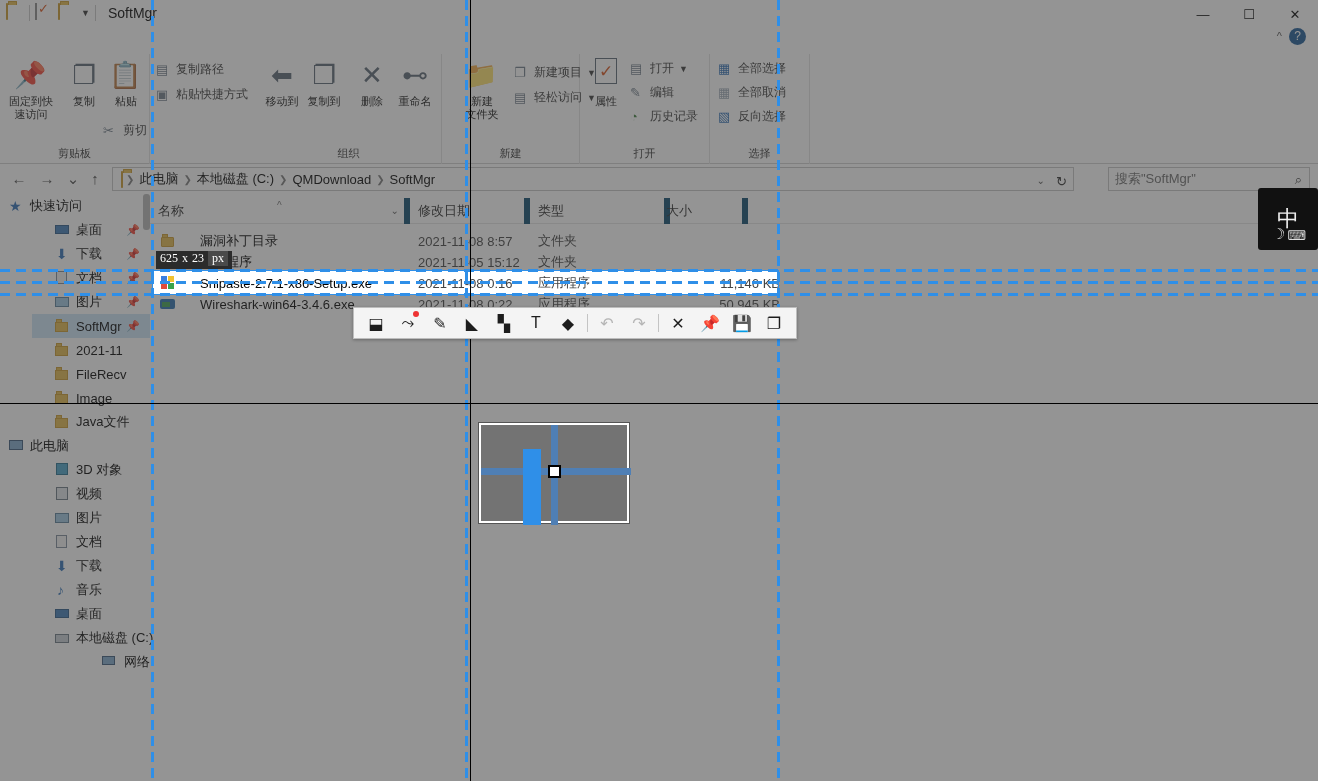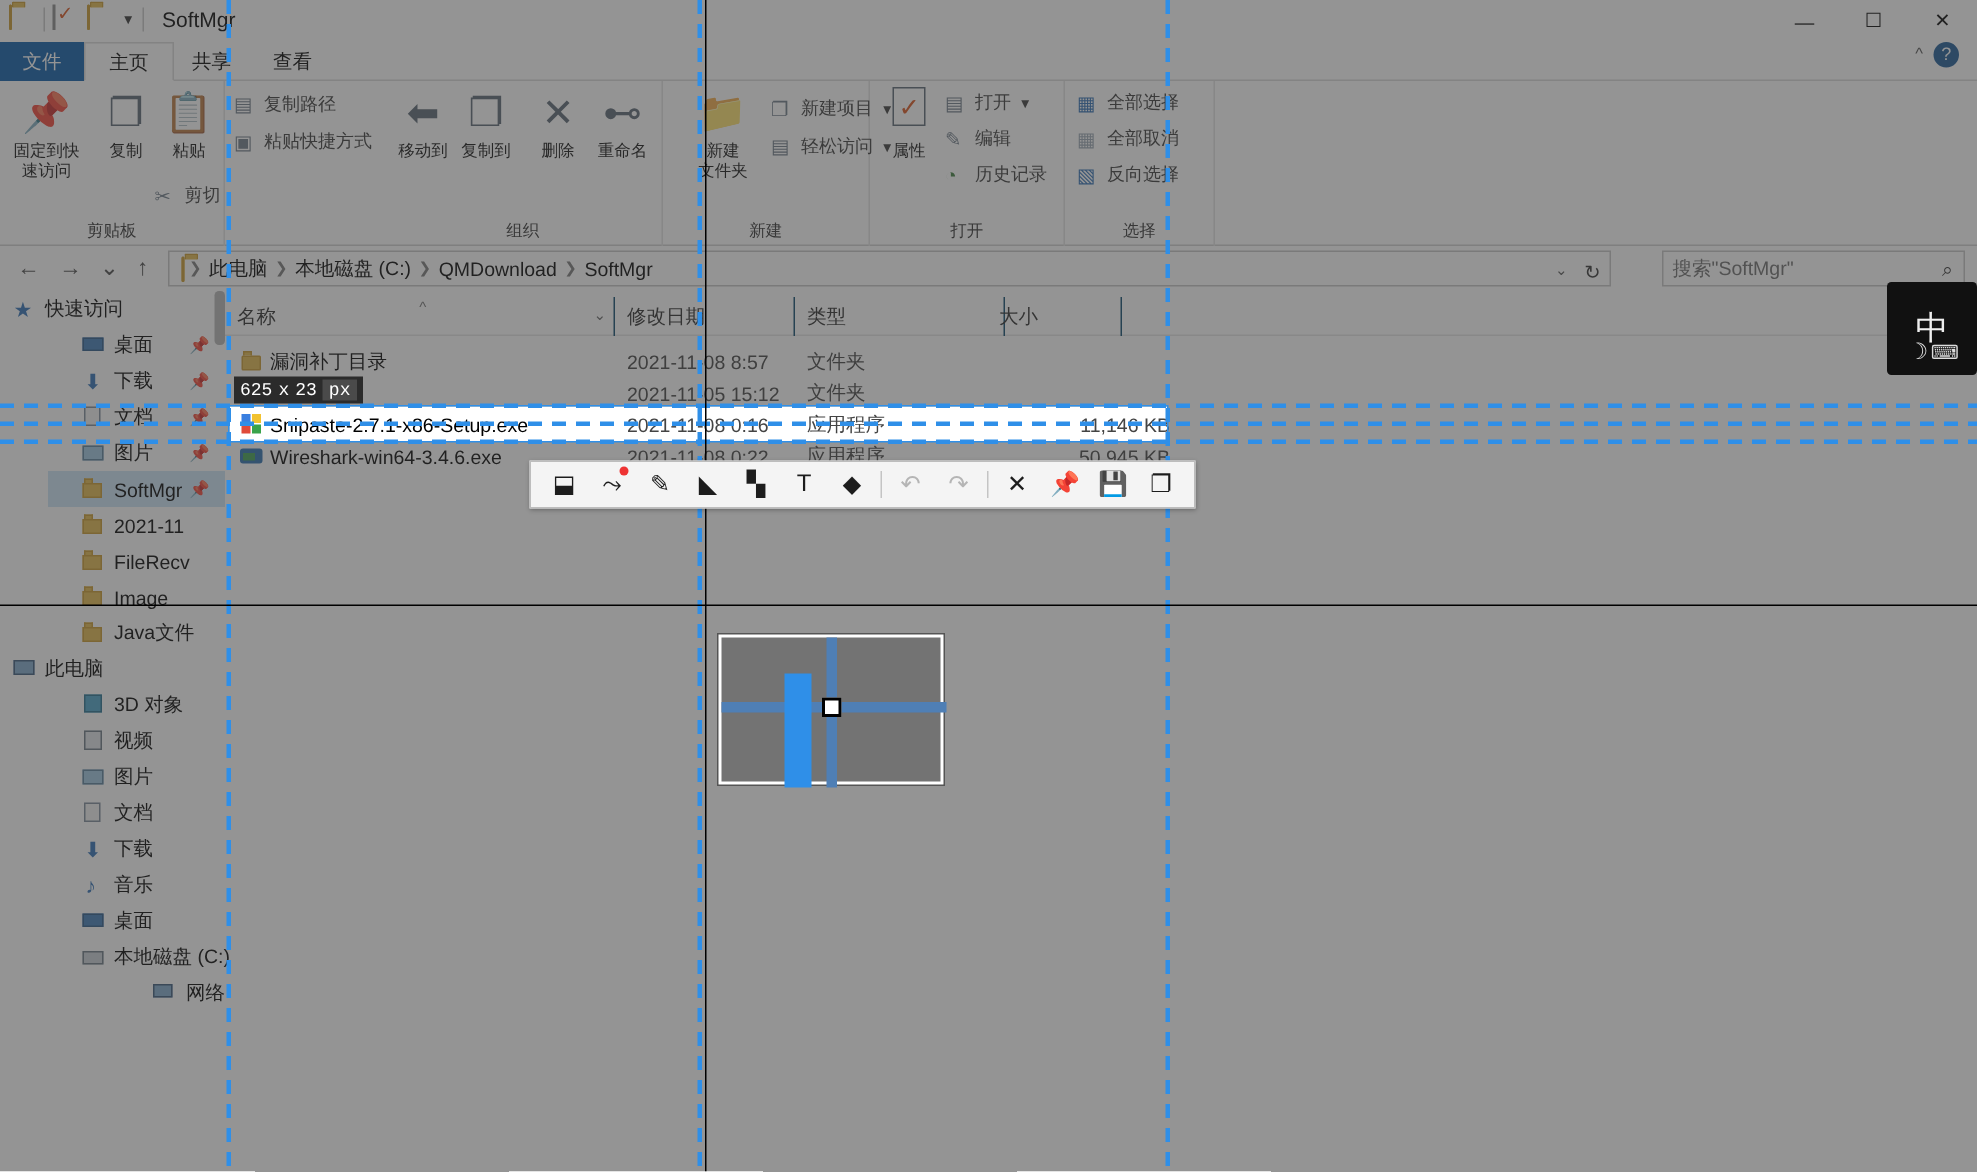--- a/index.html
+++ b/index.html
@@ -63,25 +63,25 @@
   .sidebar { position:absolute; left:0; top:194px; width:150px; height:587px; background:#fff; }
   .snode { height:24px; display:flex; align-items:center; font-size:13px; color:#000; position:relative; white-space:nowrap; }
   .snode.l1 { padding-left:22px;margin-left:32px; }
   .snode.sel { background:#cce4f7; }
   .snode .ico { width:16px; height:16px; margin-right:6px; flex:0 0 16px; position:relative; }
   .snode .pin { position:absolute; right:10px; font-size:11px; color:#6c6c6c; }
   .vscroll { position:absolute; left:143px; top:194px; width:7px; height:36px; background:#b7b7b7; border-radius:3px; }
 
   
   .listhdr { position:absolute; left:150px; top:198px; width:1168px; height:26px; background:#fff; border-bottom:1px solid #e5e5e5; }
-  .colh { position:absolute; top:0; height:26px; line-height:26px; font-size:13px; color:#2b2b2b; padding-left:8px; border-right:1px solid #0c4a6e; }
+  .colh { position:absolute; top:0; height:26px; line-height:26px; font-size:13px; color:#2b2b2b; padding-left:8px; border-right:6px solid #0c4a6e; }
   .colh .sortmark { position:absolute; left:50%; top:-5px; font-size:10px; color:#777; }
   .colh .chev { position:absolute; right:5px; top:0; font-size:10px; color:#666; }
   .row { position:absolute; left:150px; height:22px; display:flex; align-items:center; font-size:13px; color:#000; }
-  .row .nm { position:absolute; left:10px; display:flex; align-items:center; gap:4px; }
+  .row .nm { position:absolute; left:10px; display:flex; align-items:center; gap:24px; }
   .row .dt { position:absolute; left:268px; color:#444; }
   .row .ty { position:absolute; left:388px; color:#444; }
   .row .sz { position:absolute; left:530px; width:100px; text-align:right; color:#444; }
   .ficon { width:16px; height:16px; position:relative; flex:0 0 16px; }
 
   
   .dim { position:absolute; inset:0; background:rgba(60,60,60,0.55); }
 
   
   .selclip { position:absolute; overflow:hidden; }
@@ -93,21 +93,21 @@
     background-image:linear-gradient(#2f8fe8 60%, transparent 0);
     background-size:3px 16px; }
   .guide-h { position:absolute; left:0; height:3px; width:1318px;
     background-image:linear-gradient(to right, #2f8fe8 60%, transparent 0);
     background-size:16px 3px; }
   .cross-v { position:absolute; top:0; width:1px; height:781px; background:#000; }
   .cross-h { position:absolute; left:0; height:1px; width:1318px; background:#000; }
 
   
   .sizebadge { position:absolute; background:#2b2b2b; color:#fff; font-size:12px; height:18px;
-    display:flex; align-items:center; padding:0 4px; gap:4px; font-family:Liberation Mono, monospace; }
+    display:flex; align-items:flex-start; padding:0 4px; gap:4px; font-family:Liberation Serif, serif; }
   .sizebadge .u { background:#4a4a4a; padding:0 4px; }
 
   
   .sntoolbar { position:absolute; background:#f4f4f4; border:1px solid #bdbdbd;
     height:32px; display:flex; align-items:center; padding:0 6px; gap:0px;
     box-shadow:0 1px 3px rgba(0,0,0,.3); }
   .sntool { width:32px; height:28px; display:flex; align-items:center; justify-content:center;
     position:relative; font-size:16px; color:#1d1d1d; }
   .sntool.dis { color:#b5b5b5; }
   .sntool .dot { position:absolute; right:5px; top:2px; width:6px; height:6px; border-radius:50%; background:#e33; }
@@ -149,26 +149,20 @@
       <span class="sep"></span>
     </div>
     <div class="wtitle">SoftMgr</div>
     <div class="wincontrols">
       <div>—</div>
       <div>☐</div>
       <div>✕</div>
     </div>
   </div>
 
-  <div class="tabstrip">
-    <div class="tab file" style="left:0;">文件</div>
-    <div class="tab active" style="left:56px;">主页</div>
-    <div class="tab" style="left:112px;">共享</div>
-    <div class="tab" style="left:166px;">查看</div>
-  </div>
   <div class="ribbon-collapse">^</div>
   <div class="help-ic">?</div>
 
   <div class="ribbon">
 
     <div class="group" style="left:0; width:150px;">
       <div class="bigbtn" style="left:5px;">
         <span class="gl">📌</span>
         <span>固定到快<br>速访问</span>
       </div>

